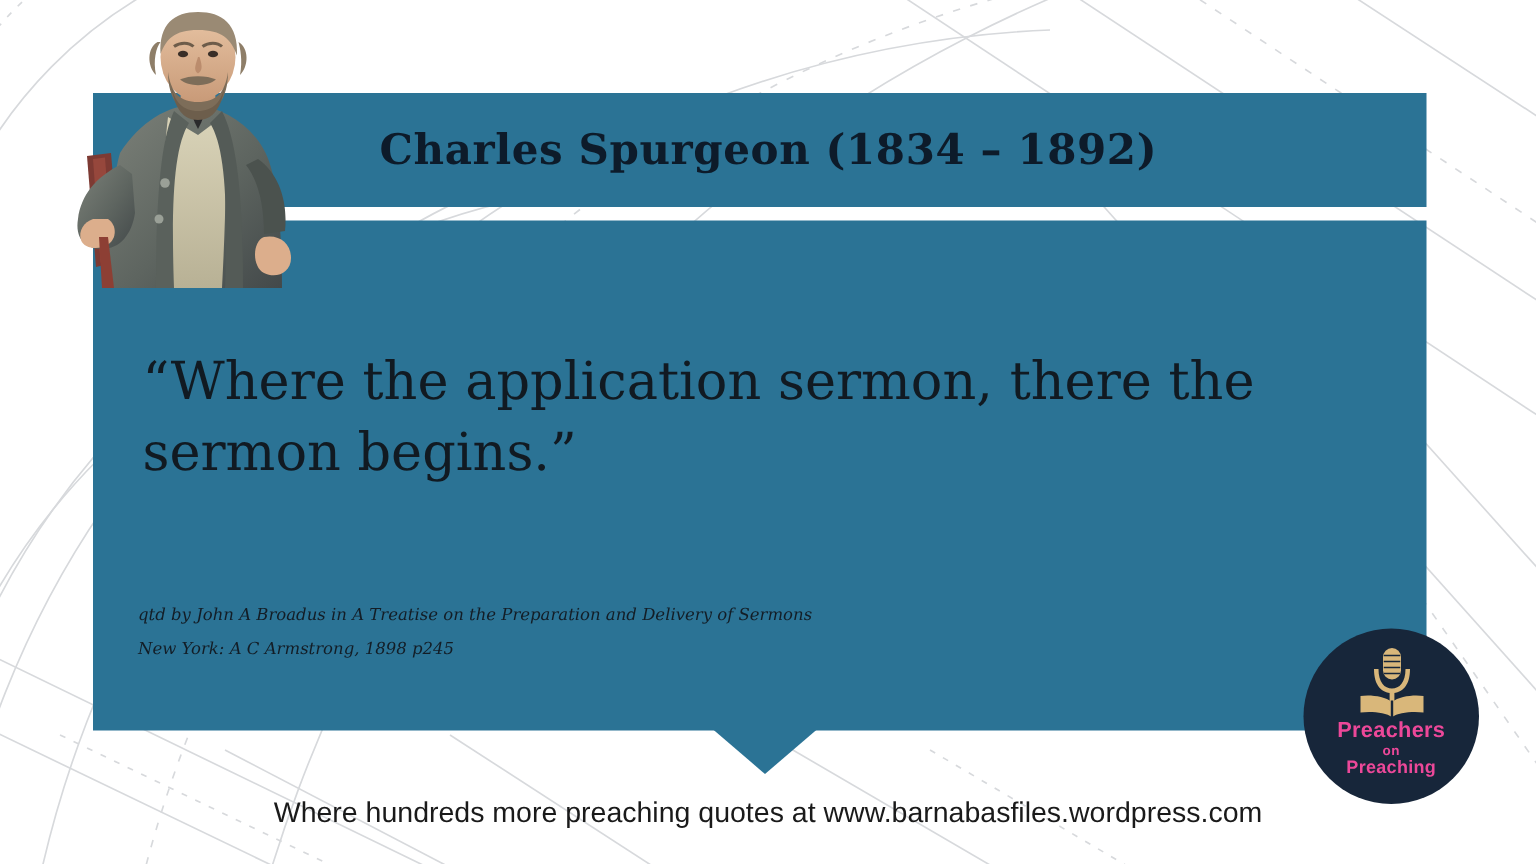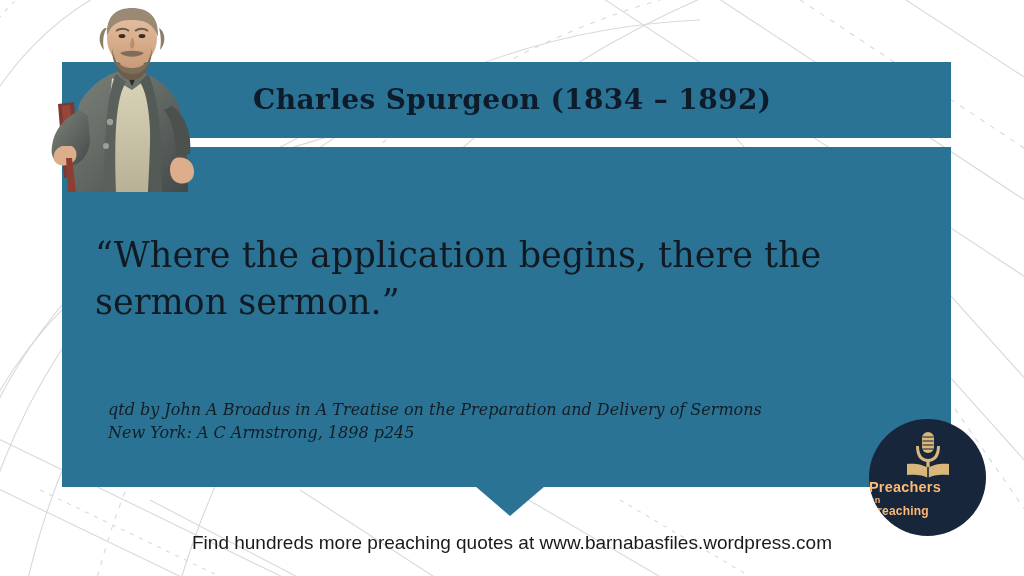--- a/index.html
+++ b/index.html
@@ -77,26 +77,26 @@
     width: 800px;
     font-family: "DejaVu Serif", "Liberation Serif", serif;
     font-size: 35px;
     line-height: 47px;
     color: #111a22;
   }
 
   
   .attrib {
     position: absolute;
-    left: 108px;
+    left: 92px;
     top: 398px;
     width: 790px;
     font-family: "DejaVu Serif", "Liberation Serif", serif;
     font-style: italic;
-    font-size: 16px;
+    font-size: 11px;
     line-height: 23px;
     color: #131d26;
     white-space: pre-line;
   }
 
   
   .footer {
     position: absolute;
     left: 0;
     top: 532px;
@@ -133,22 +133,22 @@
     top: 11px;
     transform: translateX(-50%);
     width: 58px;
     height: 48px;
   }
   .logo-text {
     position: absolute;
     left: 0;
     top: 60px;
     width: 117px;
-    text-align: left;
-    color: #fdba74;
+    text-align: center;
+    color: #ec4899;
     font-family: "Liberation Sans", sans-serif;
     font-weight: bold;
     line-height: 1.12;
   }
   .logo-line1 { font-size: 14.5px; letter-spacing: 0.2px; }
   .logo-line2 { font-size: 9px; font-weight: bold; letter-spacing: 0.3px; }
   .logo-line3 { font-size: 12px; letter-spacing: 0.2px; }
 </style>
 </head>
 <body>
@@ -261,26 +261,26 @@
     <path d="M84 47 C90 44 102 44 108 47 C102 52 90 52 84 47 Z" fill="#7d6d59"></path>
 
     <path d="M76 42 C76 60 84 70 96 70 C108 70 116 60 116 42
              C114 56 108 62 96 62 C84 62 78 56 76 42 Z" fill="#7d6d59"></path>
     <path d="M78 50 C80 66 86 74 96 74 C106 74 112 66 114 50
              C112 62 106 68 96 68 C86 68 80 62 78 50 Z" fill="#6d5e4c"></path>
   </svg>
 
   <div class="title">Charles Spurgeon (1834 – 1892)</div>
 
-  <div class="quote">“Where the application begins, there the sermon sermon.”</div>
+  <div class="quote">“Where the application sermon, there the sermon begins.”</div>
 
   <div class="attrib">qtd by John A Broadus in A Treatise on the Preparation and Delivery of Sermons
 New York: A C Armstrong, 1898   p245</div>
 
-  <div class="footer">Find hundreds more preaching quotes at www.barnabasfiles.wordpress.com</div>
+  <div class="footer">Where hundreds more preaching quotes at www.barnabasfiles.wordpress.com</div>
 
   <div class="logo-badge">
     <svg class="logo-mark" viewBox="0 0 58 48" xmlns="http://www.w3.org/2000/svg">
       <g fill="#d9b77a">
 
         <rect x="23" y="2" width="12" height="21" rx="6"></rect>
 
         <g stroke="#17263a" stroke-width="1.1">
           <line x1="23.5" y1="7" x2="34.5" y2="7"></line>
           <line x1="23.5" y1="11" x2="34.5" y2="11"></line>

